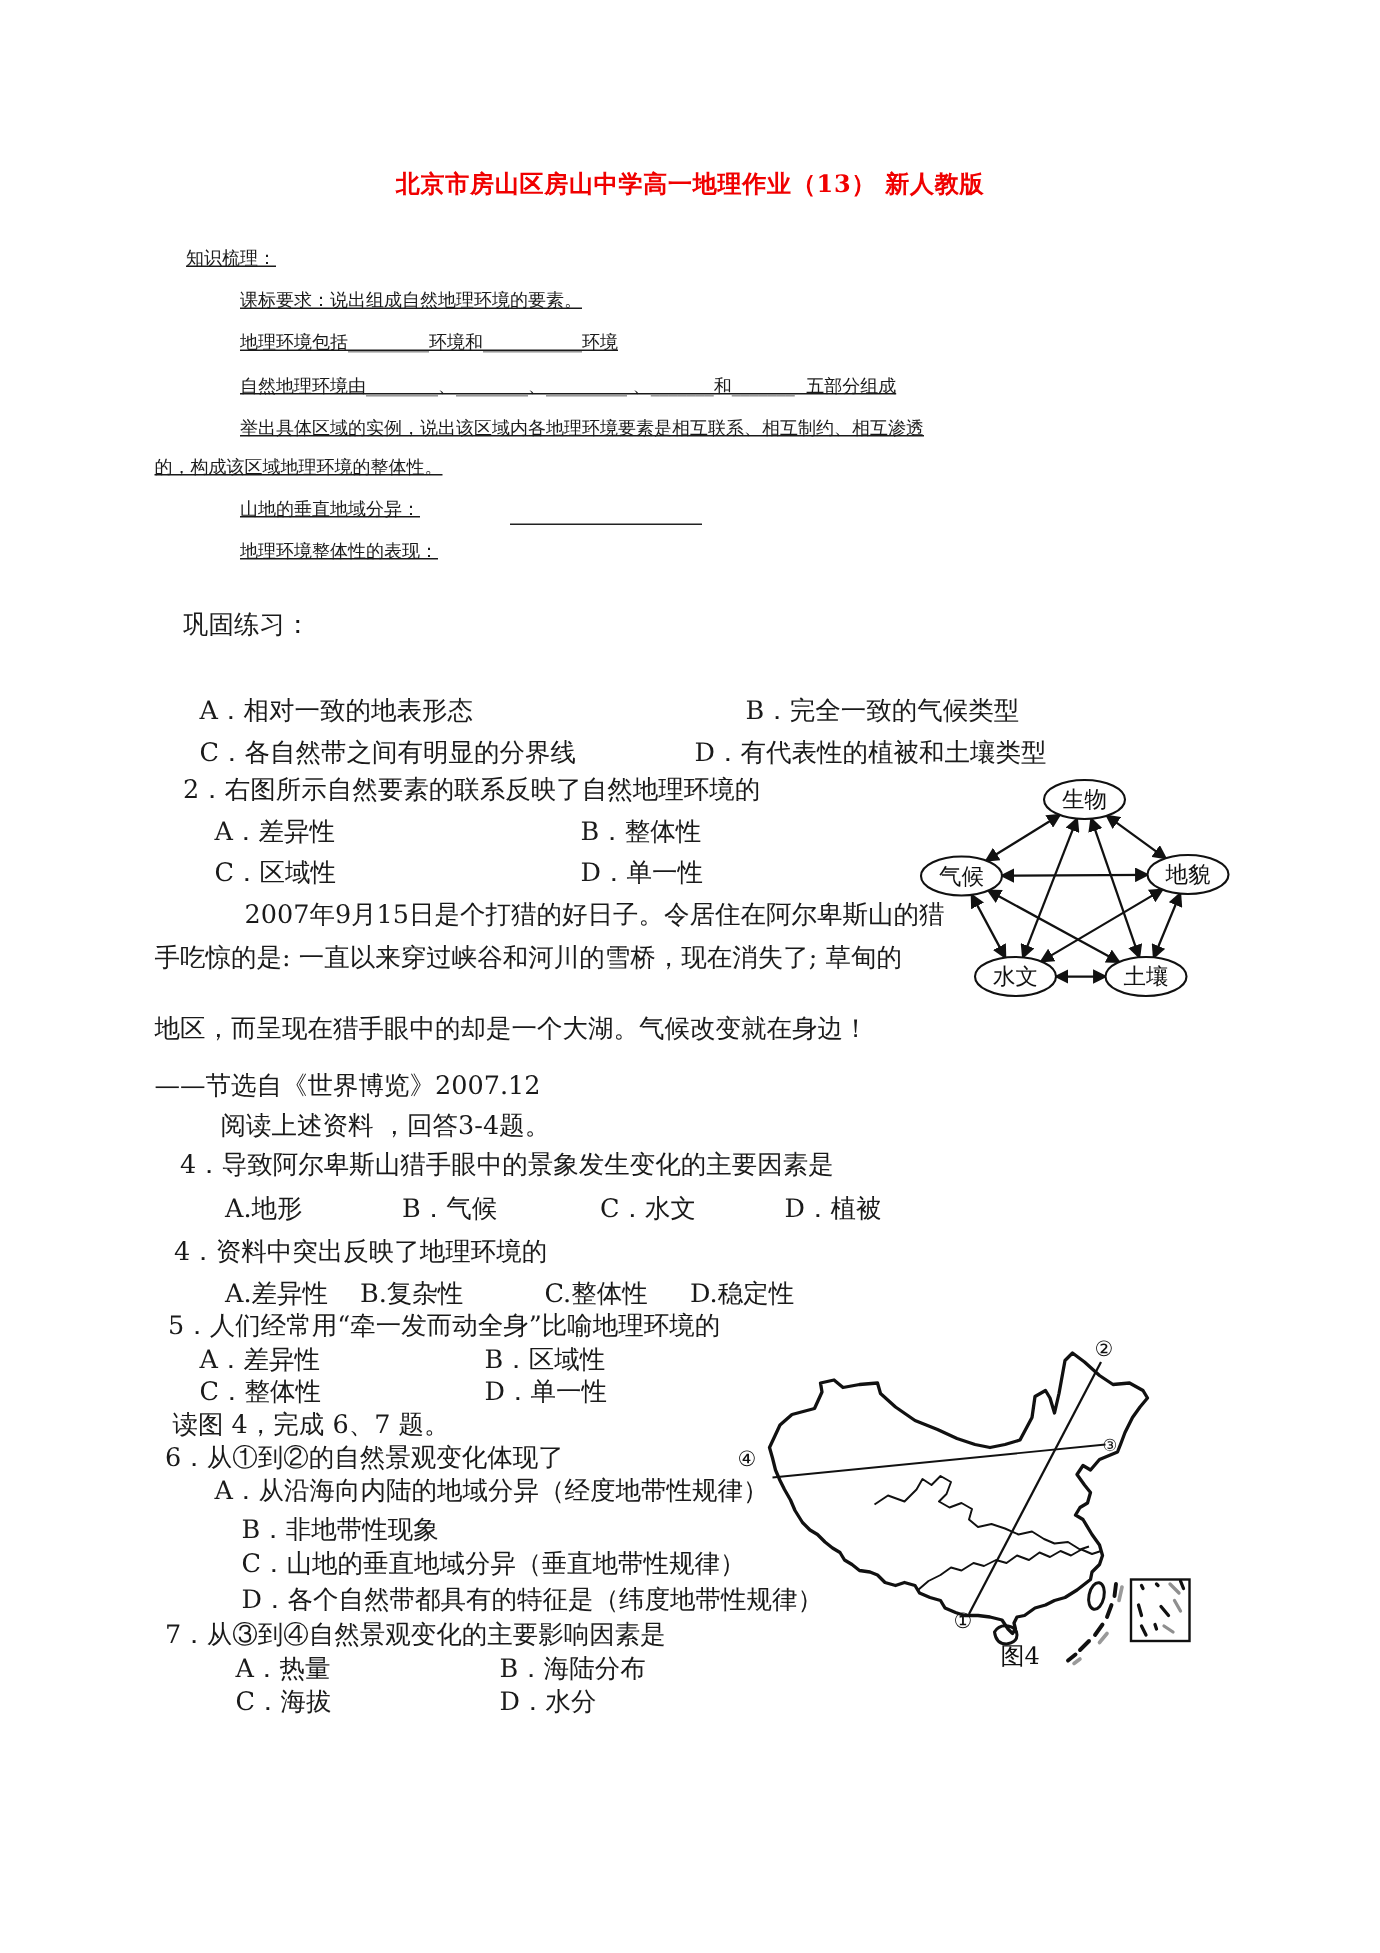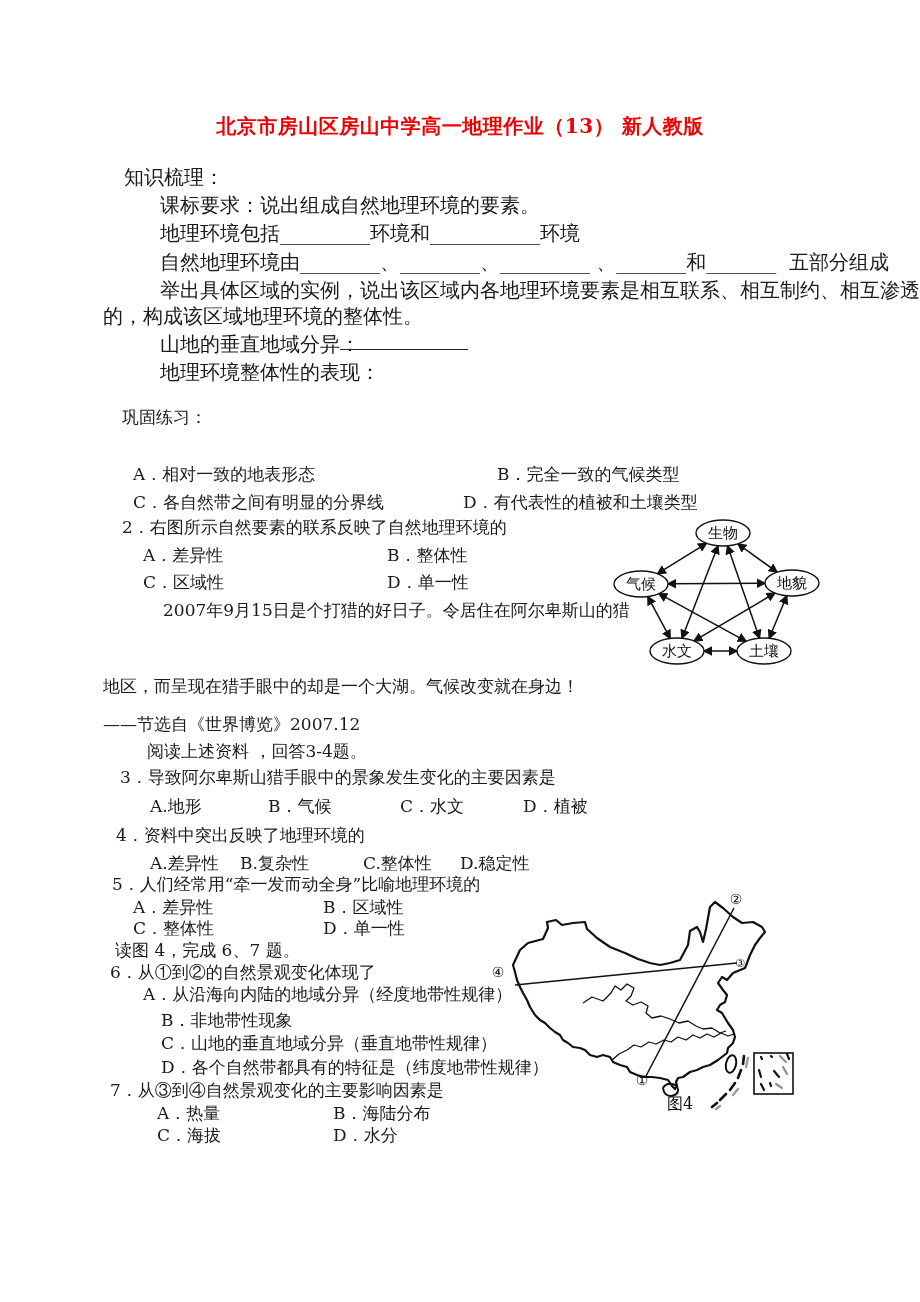--- a/index.html
+++ b/index.html
@@ -1,21 +1,21 @@
 <!DOCTYPE html>
 <html><head>
 <meta charset="utf-8">
 <style>
   html,body{margin:0;padding:0;background:#ffffff;}
   .page{position:relative;width:920px;height:1302px;background:#ffffff;overflow:hidden;
         font-family:"DejaVu Serif","Liberation Serif",serif;color:#1a1a1a;}
   .title{position:absolute;left:0;top:113px;width:920px;text-align:center;
-         font-size:20px;font-weight:bold;color:#f00000;letter-spacing:0.5px;}
+         font-size:16px;font-weight:bold;color:#f00000;letter-spacing:0.5px;}
   .txt{position:absolute;white-space:pre;font-size:17px;line-height:1.25;}
-  .k{font-size:20px;}   
+  .k{font-size:12px;text-decoration:underline;}   
   .blank{position:absolute;height:16px;border-bottom:1.6px solid #222;}
   .dsvg{position:absolute;}
   svg text{font-family:"DejaVu Serif","Liberation Serif",serif;fill:#111;}
   svg .marker{font-family:"DejaVu Sans","Liberation Sans",sans-serif;}
 </style>
 </head>
 <body>
 
 <div class="page">
 
@@ -38,25 +38,26 @@
   <div class="txt" style="left:133px;top:492px">C．各自然带之间有明显的分界线</div>
   <div class="txt" style="left:463px;top:492px">D．有代表性的植被和土壤类型</div>
 
   <div class="txt" style="left:122px;top:517px">2．右图所示自然要素的联系反映了自然地理环境的</div>
   <div class="txt" style="left:143px;top:545px">A．差异性</div>
   <div class="txt" style="left:387px;top:545px">B．整体性</div>
   <div class="txt" style="left:143px;top:572px">C．区域性</div>
   <div class="txt" style="left:387px;top:572px">D．单一性</div>
 
   <div class="txt" style="left:163px;top:600px">2007年9月15日是个打猎的好日子。令居住在阿尔卑斯山的猎</div>
+  <div class="txt" style="left:103px;top:629px">手吃惊的是: 一直以来穿过峡谷和河川的雪桥，现在消失了; 草甸的</div>
   <div class="txt" style="left:103px;top:676px">地区，而呈现在猎手眼中的却是一个大湖。气候改变就在身边！</div>
   <div class="txt" style="left:103px;top:714px">——节选自《世界博览》2007.12</div>
   <div class="txt" style="left:147px;top:741px">阅读上述资料 ，回答3-4题。</div>
 
-  <div class="txt" style="left:120px;top:767px">3．导致阿尔卑斯山猎手眼中的景象发生变化的主要因素是</div>
+  <div class="txt" style="left:120px;top:767px">4．导致阿尔卑斯山猎手眼中的景象发生变化的主要因素是</div>
   <div class="txt" style="left:150px;top:796px">A.地形</div>
   <div class="txt" style="left:268px;top:796px">B．气候</div>
   <div class="txt" style="left:400px;top:796px">C．水文</div>
   <div class="txt" style="left:523px;top:796px">D．植被</div>
 
   <div class="txt" style="left:116px;top:825px">4．资料中突出反映了地理环境的</div>
   <div class="txt" style="left:150px;top:853px">A.差异性</div>
   <div class="txt" style="left:240px;top:853px">B.复杂性</div>
   <div class="txt" style="left:363px;top:853px">C.整体性</div>
   <div class="txt" style="left:460px;top:853px">D.稳定性</div>

